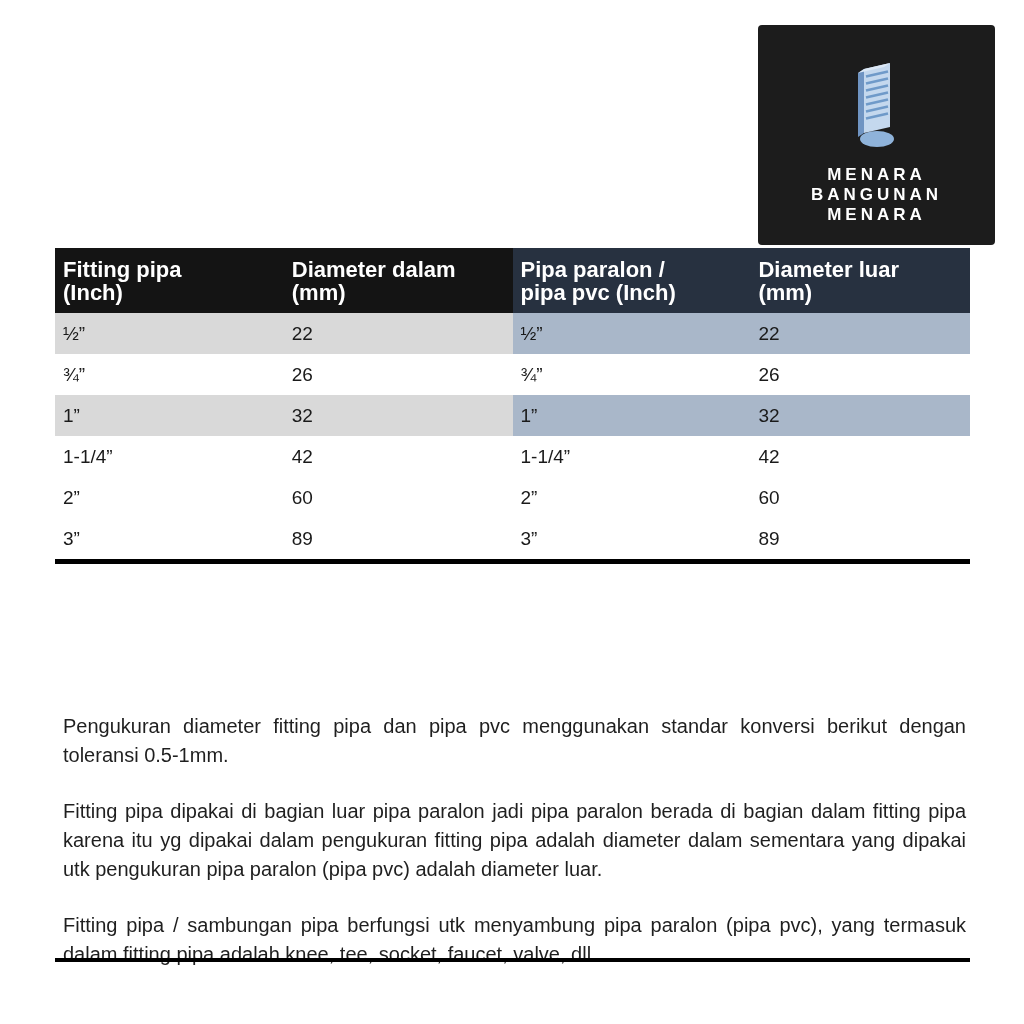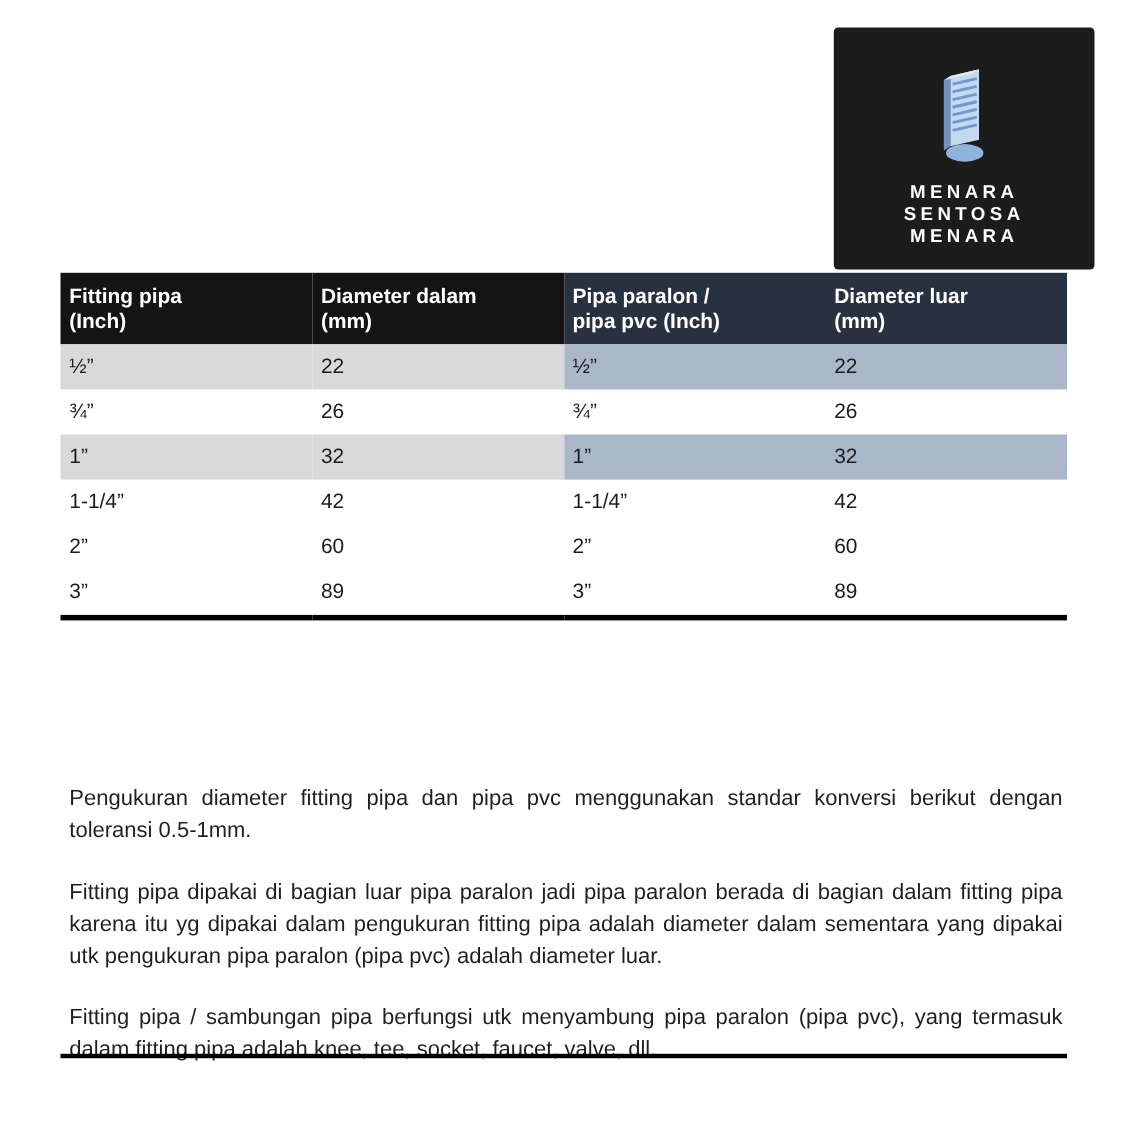--- a/index.html
+++ b/index.html
@@ -65,21 +65,21 @@
   .pipe-table col.c2 { width: 25%; }
   .pipe-table col.c3 { width: 26%; }
   .pipe-table col.c4 { width: 24%; }
 
   .pipe-table th {
     color: #ffffff;
     font-weight: bold;
     text-align: left;
     vertical-align: top;
     padding: 10px 8px 9px 8px;
-    font-size: 19px;
+    font-size: 22px;
     line-height: 23px;
   }
   .pipe-table th.hl { background: var(--header-left, #141414); }
   .pipe-table th.hr { background: var(--header-right, #273140); }
 
   .pipe-table td {
     padding: 9px 8px;
     line-height: 23px;
   }
   .pipe-table tr.shaded td.l { background: var(--shade-left, #d9d9d9); }
@@ -132,21 +132,21 @@
           <line x1="22" y1="31.5" x2="44" y2="26.5"></line>
           <line x1="22" y1="38.5" x2="44" y2="33.5"></line>
           <line x1="22" y1="45.5" x2="44" y2="40.5"></line>
           <line x1="22" y1="52.5" x2="44" y2="47.5"></line>
           <line x1="22" y1="59.5" x2="44" y2="54.5"></line>
         </g>
       </svg>
     </div>
     <div class="logo-text">
       <div>MENARA</div>
-      <div>SENTOSA</div>
+      <div>BANGUNAN</div>
       <div>MENARA</div>
     </div>
   </div>
 
   <table class="pipe-table">
     <colgroup>
         <col class="c1">
         <col class="c2">
         <col class="c3">
         <col class="c4">

